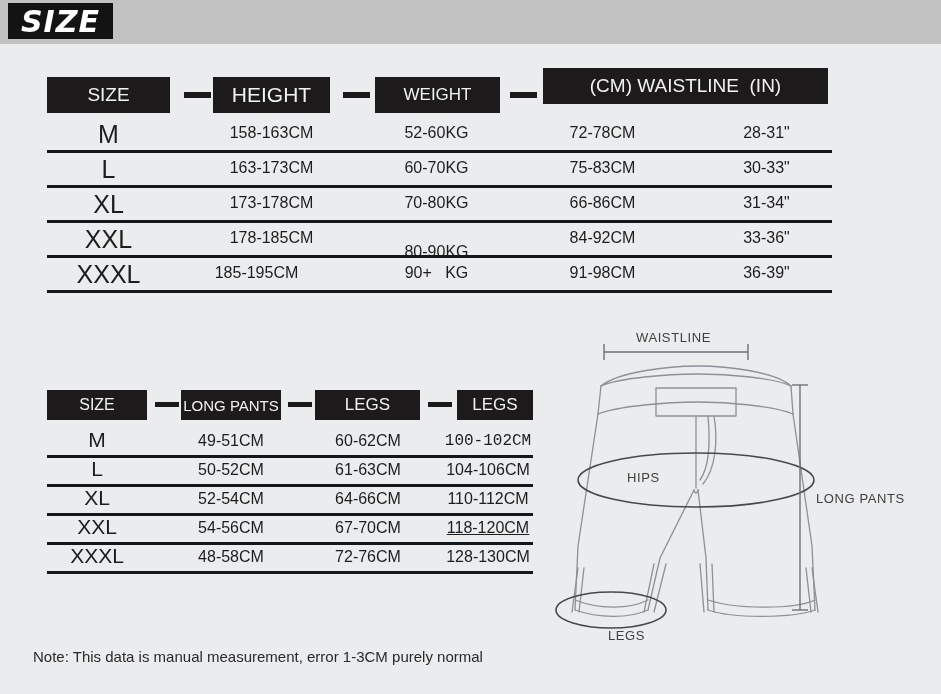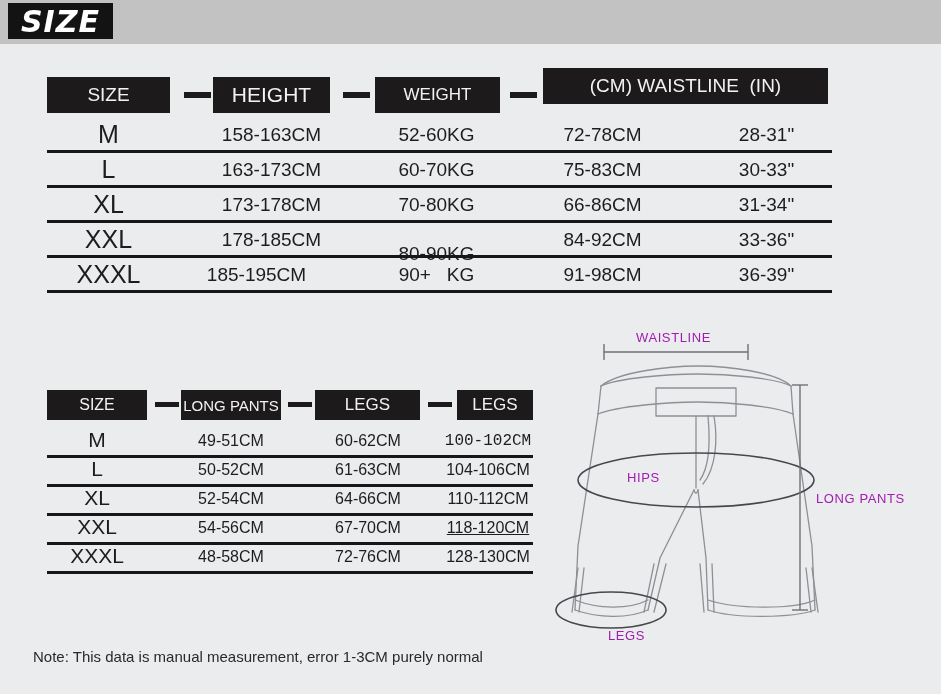--- a/index.html
+++ b/index.html
@@ -71,38 +71,38 @@
     position: absolute;
     color: #1d1d1d;
     white-space: pre;
     text-align: center;
     font-family: "Liberation Sans", sans-serif;
   }
   .size-cell {
     font-size: 25px;
   }
   .val-cell {
-    font-size: 19px;
+    font-size: 16px;
   }
   .size-cell2 {
     font-size: 21px;
   }
   .val-cell2 {
     font-size: 16px;
   }
 
   
   #diagram {
     position: absolute;
     left: 548px; top: 328px;
     width: 393px; height: 320px;
   }
   .dim-label {
     position: absolute;
-    color: #a21caf;
+    color: #404040;
     white-space: pre;
     font-family: "Liberation Sans", sans-serif;
     font-size: 13px;
     letter-spacing: .6px;
   }
 
   
   #note {
     position: absolute;
     left: 33px; top: 648px;

